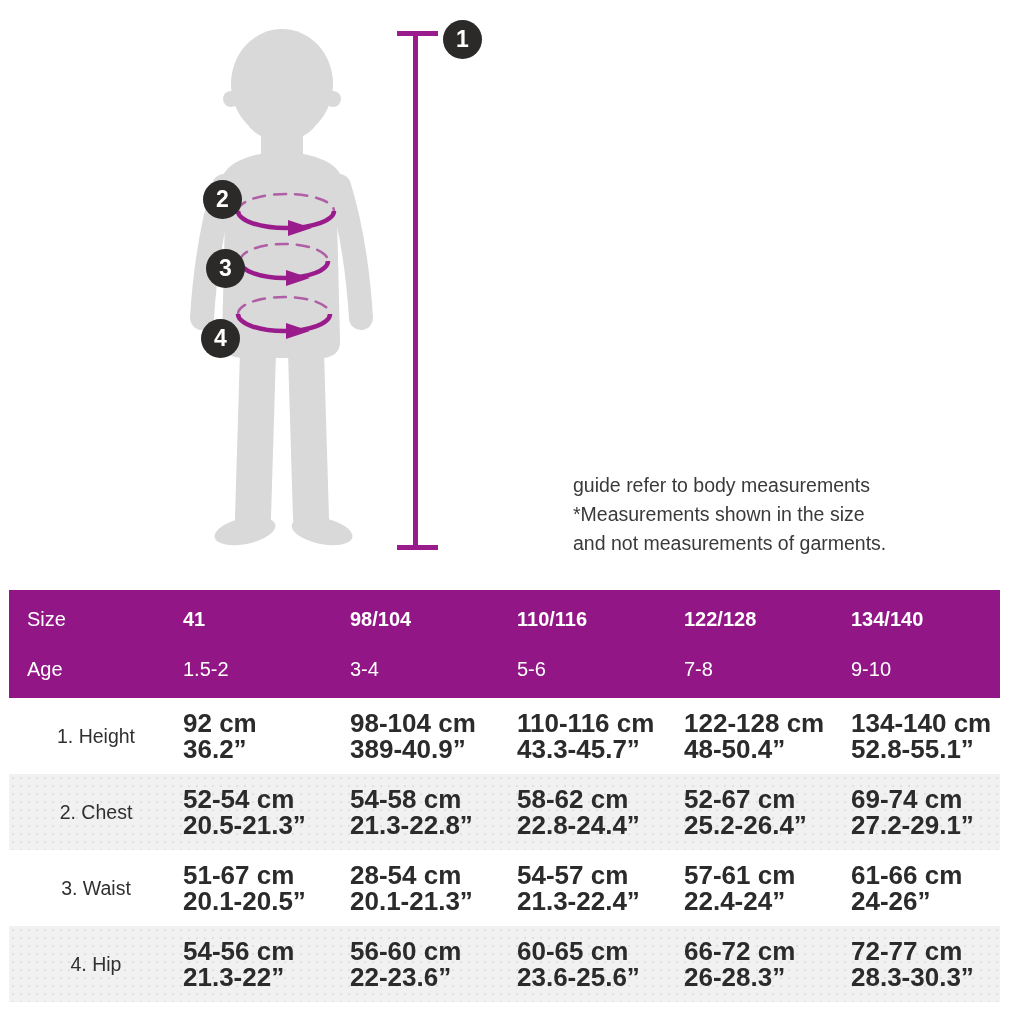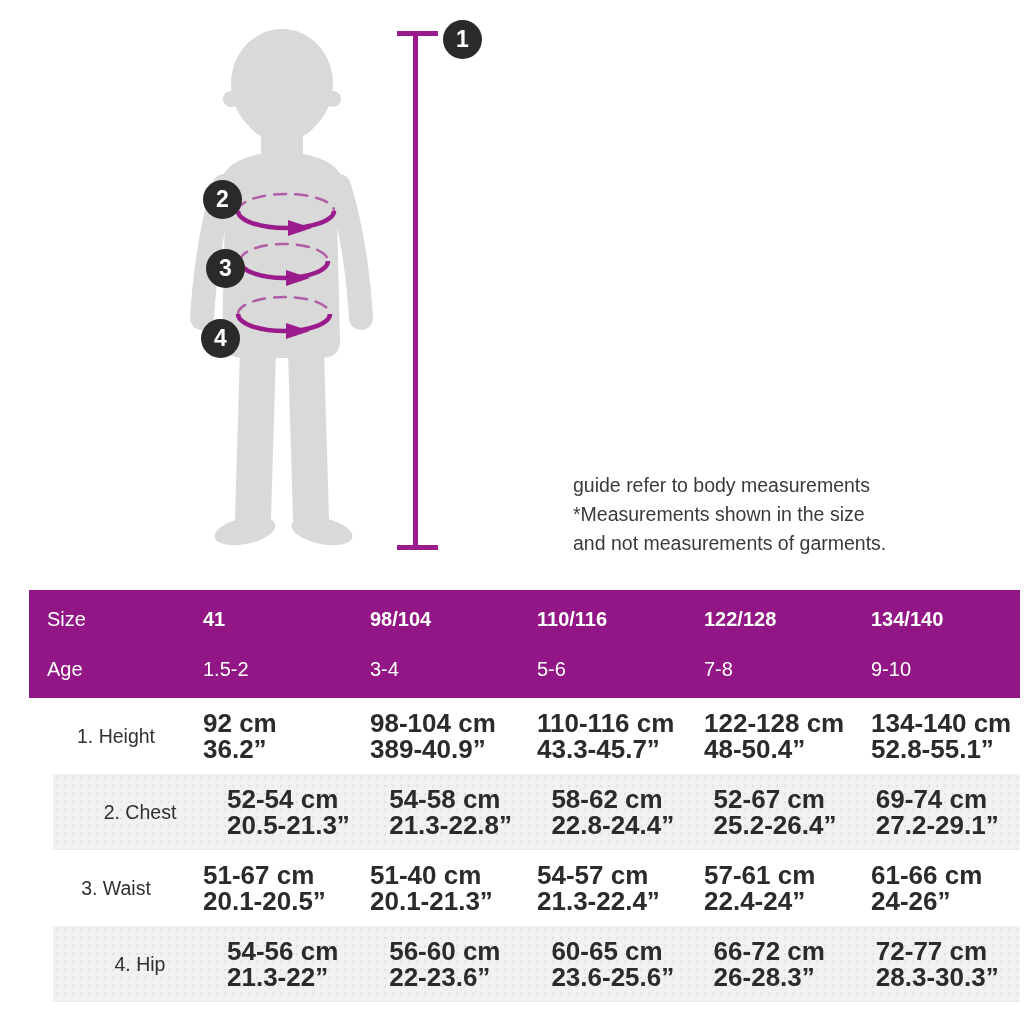--- a/index.html
+++ b/index.html
@@ -10,38 +10,37 @@
   .figure-svg{position:absolute;left:0;top:0;}
   .marker{
     position:absolute;width:39px;height:39px;border-radius:50%;
     background:#2B2A29;color:#ffffff;font-weight:700;font-size:23px;
     display:flex;align-items:center;justify-content:center;line-height:1;
   }
   .note{
     position:absolute;left:573px;top:471px;width:380px;
     font-size:19.5px;line-height:29px;color:#3A3A3A;
   }
-  .size-table{position:absolute;left:29px;top:590px;width:991px;}
+  .size-table{position:absolute;left:9px;top:590px;width:991px;}
   .thead{
     background:#921685;color:#ffffff;height:108px;
     display:grid;grid-template-columns:156px repeat(5,1fr);
     grid-template-rows:1fr 1fr;align-items:center;
     padding:4px 0;box-sizing:border-box;
   }
   .thead .hcell{padding-left:18px;font-size:20px;}
   .thead .hsize{font-weight:700;}
   .trow{
     height:76px;display:grid;grid-template-columns:156px repeat(5,1fr);
     align-items:center;
   }
   .trow.alt{
     background-color:#F1F1F1;
     background-image:radial-gradient(circle,#E0E0E0 1px,transparent 1.3px);
     background-size:8px 8px;
-    margin-left:24px;
   }
   .row-label{font-size:19.5px;padding-left:18px;color:#303030;text-align:center;}
   .vcell{padding-left:18px;font-weight:700;font-size:26px;line-height:26px;}
 </style>
 </head>
 <body>
 
 <svg class="figure-svg" width="1024" height="580" viewBox="0 0 1024 580" aria-hidden="true">
 
   <g fill="#D9D9D9" stroke="none">
@@ -161,21 +160,21 @@
     </div>
   </div>
 
   <div class="trow">
     <div class="row-label">3. Waist</div>
     <div class="vcell">
       <div>51-67 cm</div>
       <div>20.1-20.5”</div>
     </div>
     <div class="vcell">
-      <div>51-40 cm</div>
+      <div>28-54 cm</div>
       <div>20.1-21.3”</div>
     </div>
     <div class="vcell">
       <div>54-57 cm</div>
       <div>21.3-22.4”</div>
     </div>
     <div class="vcell">
       <div>57-61 cm</div>
       <div>22.4-24”</div>
     </div>

